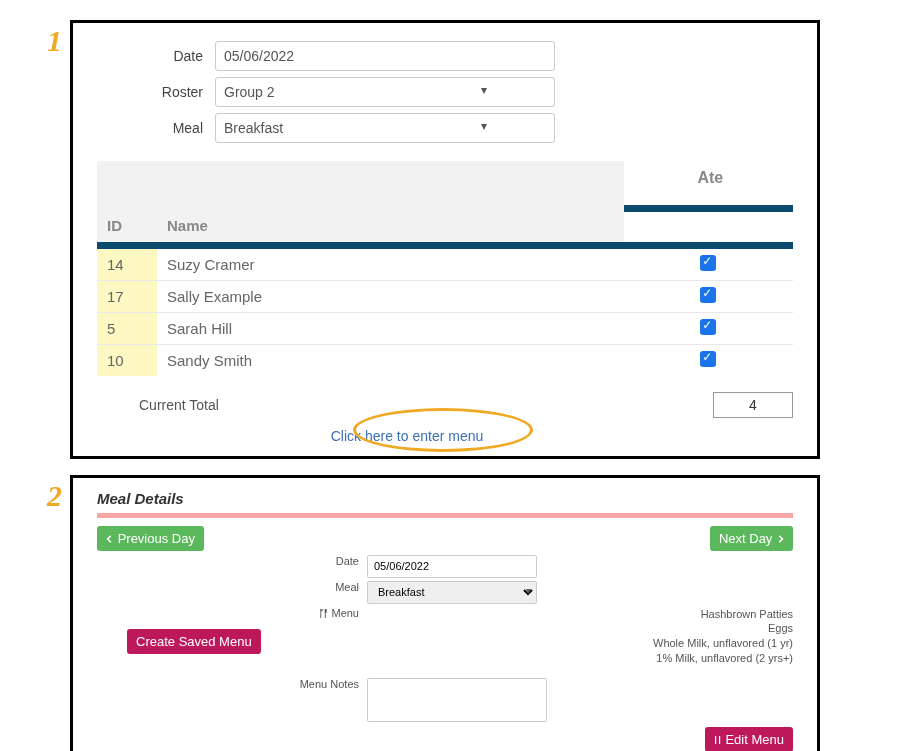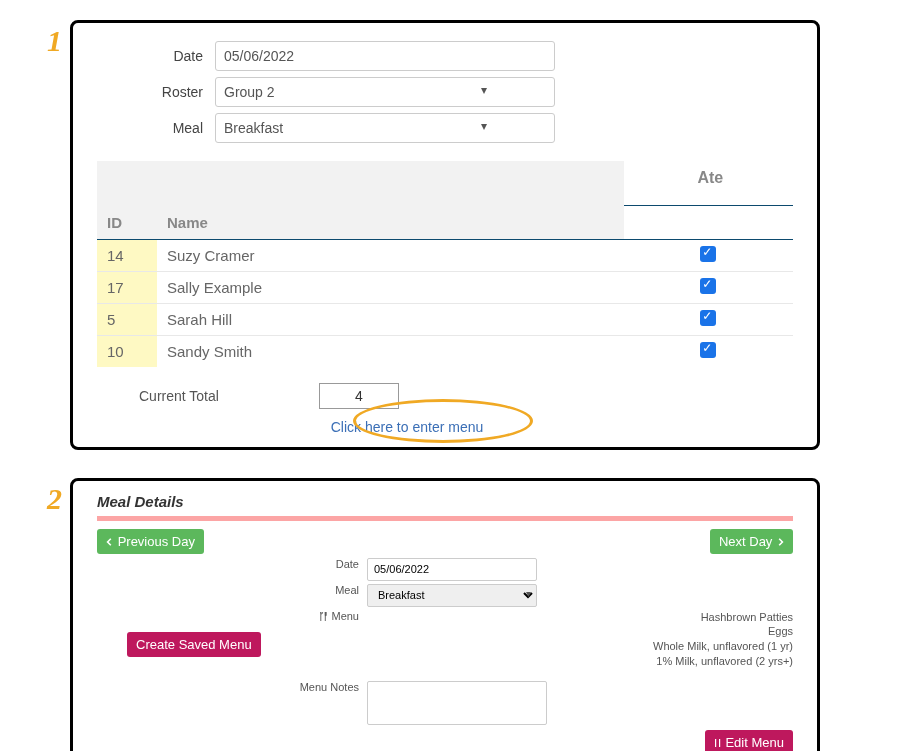--- a/index.html
+++ b/index.html
@@ -22,23 +22,23 @@
     font-style: italic;
     font-weight: bold;
     color: #f0a924;
     text-align: right;
     padding-right: 8px;
     padding-top: 4px;
   }
   .panel {
     flex: 1;
     border: 3px solid #000;
-    border-radius: 8px;
+    border-radius: 0;
     padding: 12px 24px;
-    margin-bottom: 28px;
+    margin-bottom: 16px;
     background: #fff;
     position: relative;
     max-width: 750px;
   }
   
   .form-row {
     display: flex;
     align-items: center;
     margin: 6px 0;
   }
@@ -82,21 +82,21 @@
     width: 100%;
     border-collapse: collapse;
     margin-top: 18px;
   }
   .table1 th {
     color: #888;
     font-weight: bold;
     font-size: 15px;
     text-align: left;
     padding: 8px 6px 8px 10px;
-    border-bottom: 1px solid #0c4a6e;
+    border-bottom: 7px solid #0c4a6e;
   }
   .table1 th.ate-header {
     text-align: center;
     color: #888;
     padding-bottom: 18px;
     font-size: 16px;
   }
   .table1 .sub-row th {
     font-size: 15px;
   }
@@ -125,20 +125,21 @@
     content: "✓";
     color: #fff;
     font-size: 12px;
     position: absolute;
     left: 2px; top: -1px;
   }
   .total-row {
     margin-top: 16px;
     display: flex;
     align-items: center;
+    justify-content: space-between;
   }
   .total-label {
     margin-left: 42px;
     color: #555;
     font-size: 14px;
   }
   .total-box {
     margin-left: 100px;
     border: 1px solid #999;
     padding: 4px 0;

